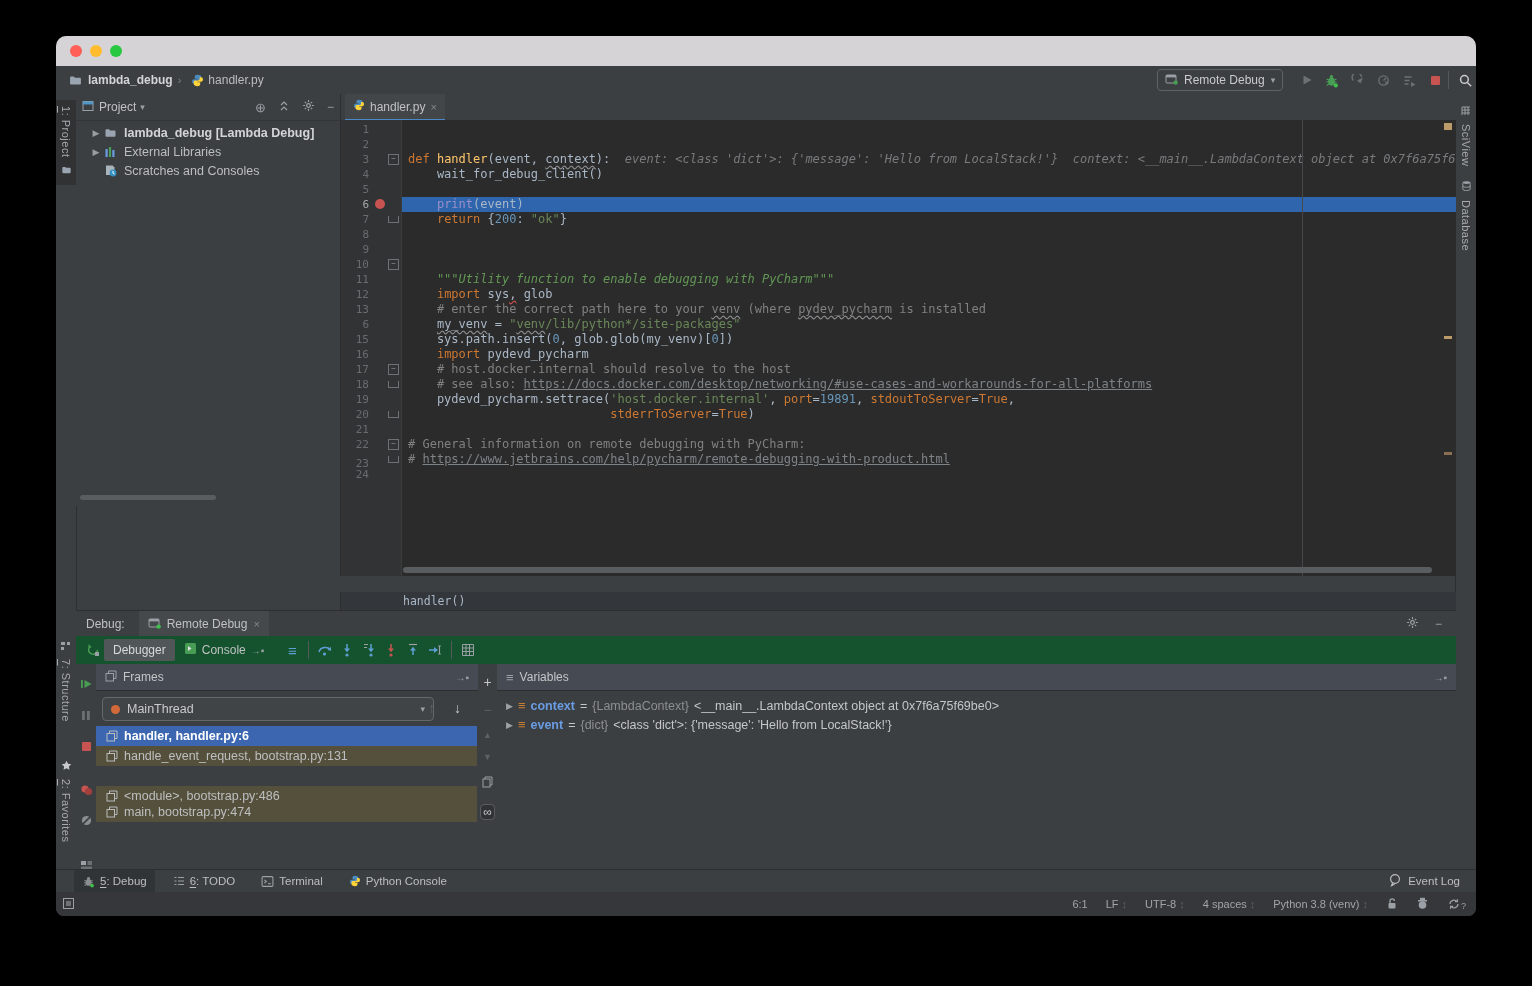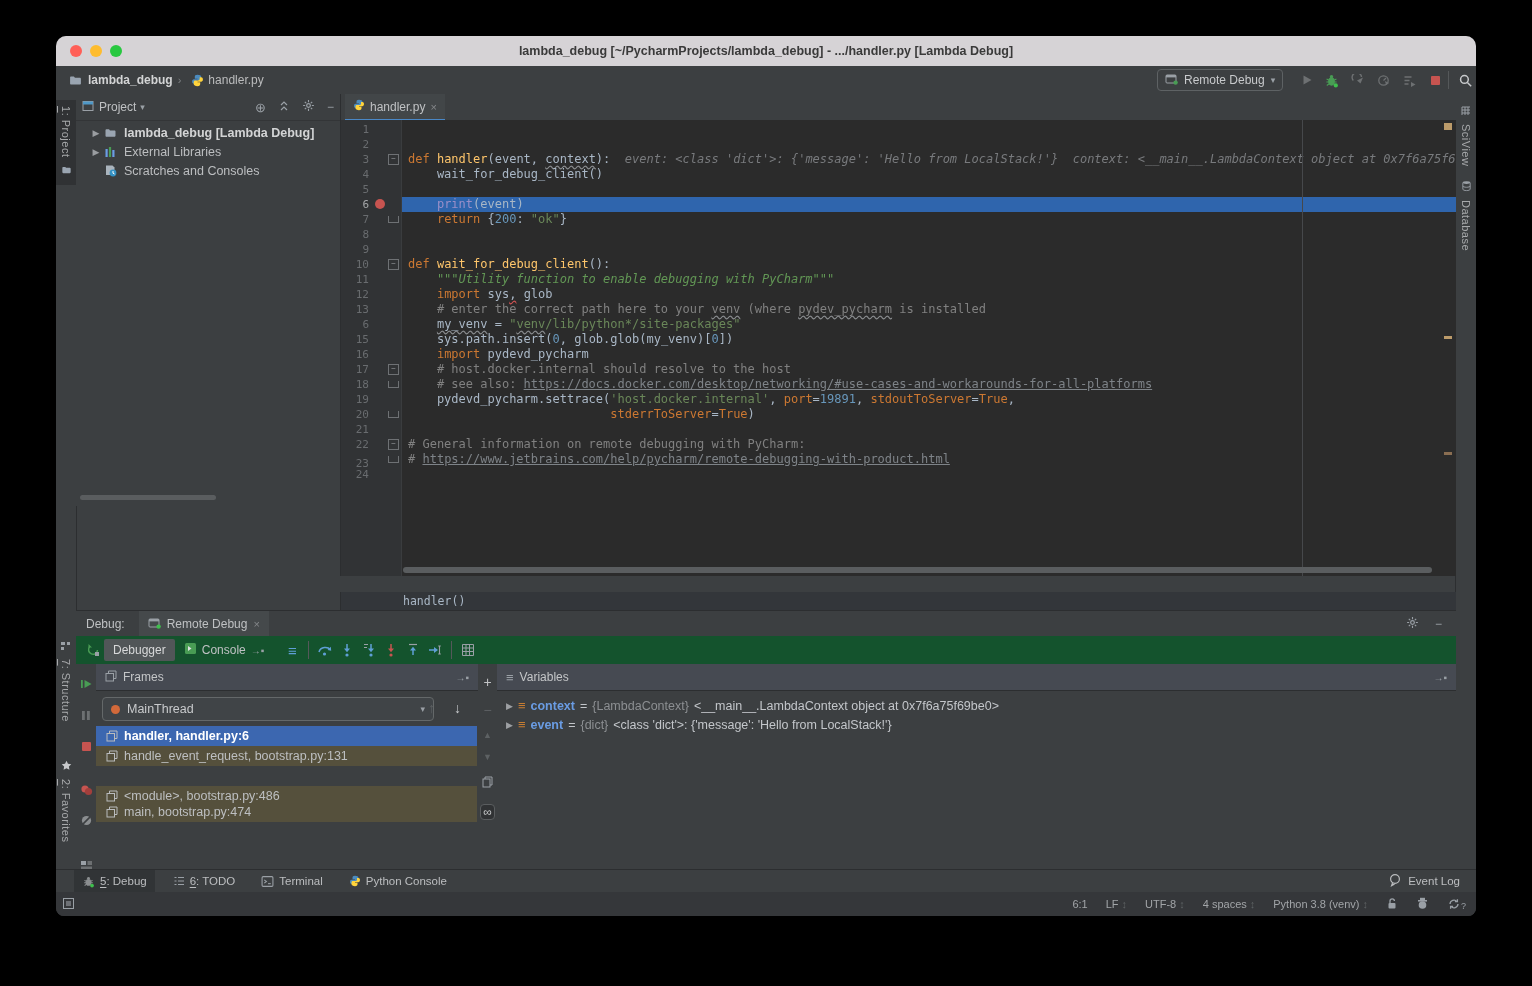--- a/index.html
+++ b/index.html
@@ -94,21 +94,20 @@
 </head>
 <body>
 
 <div class="canvas">
  <div class="win">
 
   <div class="titlebar">
     <span class="light" style="left:14px;background:#ff5f57;"></span>
     <span class="light" style="left:34px;background:#febc2e;"></span>
     <span class="light" style="left:54px;background:#28c840;"></span>
-    <span class="wtitle">lambda_debug [~/PycharmProjects/lambda_debug] - .../handler.py [Lambda Debug]</span>
   </div>
 
   <div class="navbar">
     <span class="tbicon" style="margin-left:8px;">
       <svg width="13" height="13" viewBox="0 0 12 12">
             <path d="M1 3.2C1 2.7 1.4 2.3 1.9 2.3h2.6l1 1.1H10c.5 0 1 .4 1 1v4.4c0 .5-.5 1-1 1H2c-.6 0-1-.5-1-1z" fill="#9aa5b1"></path>
           </svg>
     </span>
     <span style="font-weight:bold;color:#d3d4d5;margin-left:2px;">lambda_debug</span>
     <span class="crumb-sep">›</span>
@@ -328,21 +327,20 @@
           <div class="cline" style="top: 2px;"></div>
           <div class="cline" style="top: 17px;"></div>
           <div class="cline" style="top: 32px;"><span class="kw">def </span><span class="fn">handler</span><span class="pl">(event, </span><span class="pl sqg">context</span><span class="pl">):</span><span class="hint">  event: &lt;class 'dict'&gt;: {'message': 'Hello from LocalStack!'}  context: &lt;__main__.LambdaContext object at 0x7f6a75f69be0&gt;</span></div>
           <div class="cline" style="top: 47px;"><span class="pl">    wait_for_debug_client()</span></div>
           <div class="cline" style="top: 62px;"></div>
           <div class="execline" style="top: 77px;"></div>
           <div class="cline" style="top: 77px;"><span class="pl">    </span><span class="bi">print</span><span class="pl">(event)</span></div>
           <div class="cline" style="top: 92px;"><span class="pl">    </span><span class="kw">return</span><span class="pl"> {</span><span class="nu">200</span><span class="pl">: </span><span class="st">"ok"</span><span class="pl">}</span></div>
           <div class="cline" style="top: 107px;"></div>
           <div class="cline" style="top: 122px;"></div>
-          <div class="cline" style="top: 137px;"><span class="kw">def </span><span class="fn">wait_for_debug_client</span><span class="pl">():</span></div>
           <div class="cline" style="top: 152px;"><span class="dc">    """Utility function to enable debugging with PyCharm"""</span></div>
           <div class="cline" style="top: 167px;"><span class="pl">    </span><span class="kw">import</span><span class="pl"> sys</span><span class="pl sqr">,</span><span class="pl"> glob</span></div>
           <div class="cline" style="top: 197px;"><span class="pl">    </span><span class="pl sqg">my_venv</span><span class="pl"> = </span><span class="st">"</span><span class="st sqg">venv</span><span class="st">/lib/python*/site-packages"</span></div>
           <div class="cline" style="top: 182px;"><span class="cm">    # enter the correct path here to your </span><span class="cm sqg">venv</span><span class="cm"> (where </span><span class="cm sqg">pydev_pycharm</span><span class="cm"> is installed</span></div>
           <div class="cline" style="top: 212px;"><span class="pl">    sys.path.insert(</span><span class="nu">0</span><span class="pl">, glob.glob(my_venv)[</span><span class="nu">0</span><span class="pl">])</span></div>
           <div class="cline" style="top: 227px;"><span class="pl">    </span><span class="kw">import</span><span class="pl"> pydevd_pycharm</span></div>
           <div class="cline" style="top: 242px;"><span class="cm">    # host.docker.internal should resolve to the host</span></div>
           <div class="cline" style="top: 257px;"><span class="cm">    # see also: </span><span class="lk">https://docs.docker.com/desktop/networking/#use-cases-and-workarounds-for-all-platforms</span></div>
           <div class="cline" style="top: 272px;"><span class="pl">    pydevd_pycharm.settrace(</span><span class="st">'host.docker.internal'</span><span class="pl">, </span><span class="kw">port</span><span class="pl">=</span><span class="nu">19891</span><span class="pl">, </span><span class="kw">stdoutToServer</span><span class="pl">=</span><span class="kw">True</span><span class="pl">,</span></div>
           <div class="cline" style="top: 287px;"><span class="pl">                            </span><span class="kw">stderrToServer</span><span class="pl">=</span><span class="kw">True</span><span class="pl">)</span></div>

